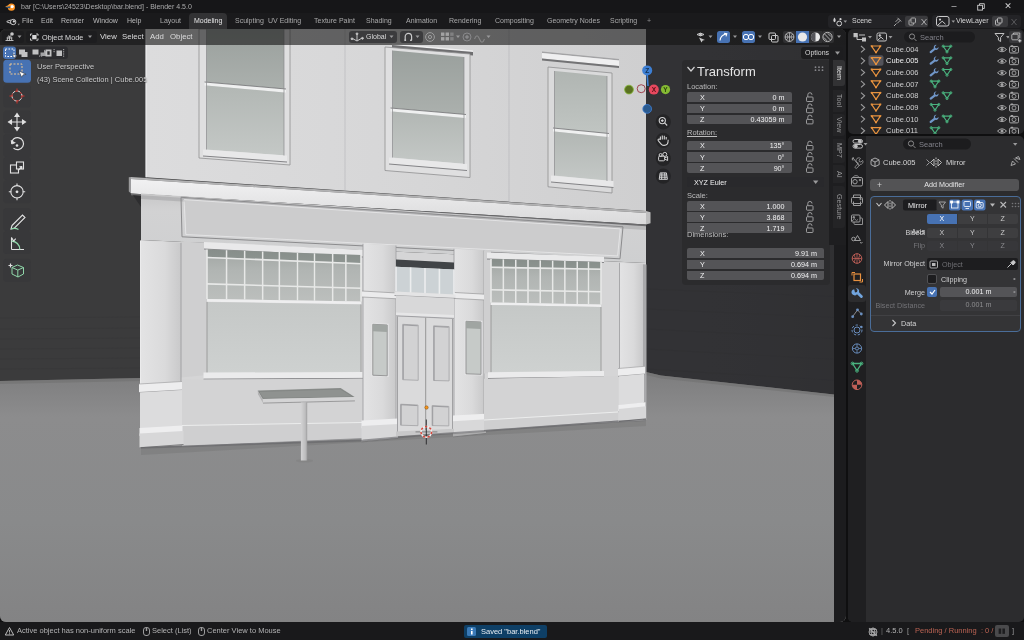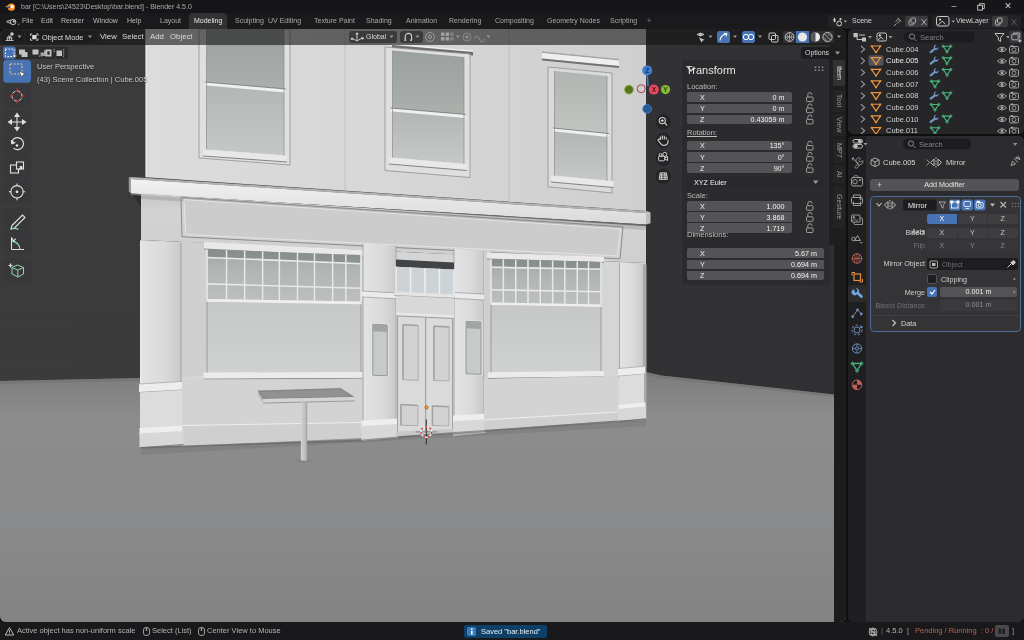--- a/index.html
+++ b/index.html
@@ -672,21 +672,21 @@
       </g>
     </svg>
 
     <span class="ovtext" style="left:37px;top:33px;">User Perspective</span>
     <span class="ovtext" style="left:37px;top:46px;">(43) Scene Collection | Cube.005</span>
 
     <div id="npanel">
       <svg class="abs" style="left:4px;top:5px" width="10" height="8" viewBox="0 0 10 8">
           <path d="M1.5 2 L5 6 L8.5 2" fill="none" stroke="#d0d0d1" stroke-width="1.2"></path>
         </svg>
-      <span style="position:absolute;left:4px;top:3.5px;color:#e4e4e5;font-size:11px;">Transform</span>
+      <span style="position:absolute;left:15px;top:3.5px;color:#e4e4e5;font-size:13px;">Transform</span>
       <svg class="abs" style="left:132px;top:6px" width="12" height="6" viewBox="0 0 12 6">
         <g fill="#86868a">
             <circle cx="1.5" cy="1.2" r="0.9"></circle>
             <circle cx="5" cy="1.2" r="0.9"></circle>
             <circle cx="8.5" cy="1.2" r="0.9"></circle>
             <circle cx="1.5" cy="4.2" r="0.9"></circle>
             <circle cx="5" cy="4.2" r="0.9"></circle>
             <circle cx="8.5" cy="4.2" r="0.9"></circle>
           </g>
       </svg>
@@ -731,21 +731,21 @@
           <span class="fx">Y</span>
           <span class="fv">3.868</span>
         </div>
       <div class="nfield" style="top:163.4px;width:104.5px;border-radius:0 0 2px 2px;">
           <span class="fx">Z</span>
           <span class="fv">1.719</span>
         </div>
       <span class="nlabel" style="top:170px;">Dimensions:</span>
       <div class="nfield" style="top:188.3px;width:137px;border-radius:2px 2px 0 0;">
           <span class="fx">X</span>
-          <span class="fv">5.67 m</span>
+          <span class="fv">9.91 m</span>
         </div>
       <div class="nfield" style="top:199.5px;width:137px;border-radius:0;">
           <span class="fx">Y</span>
           <span class="fv">0.694 m</span>
         </div>
       <div class="nfield" style="top:210.7px;width:137px;border-radius:0 0 2px 2px;">
           <span class="fx">Z</span>
           <span class="fv">0.694 m</span>
         </div>
       <svg class="abs" style="left:122px;top:32px" width="12" height="191" viewBox="0 0 12 191">

